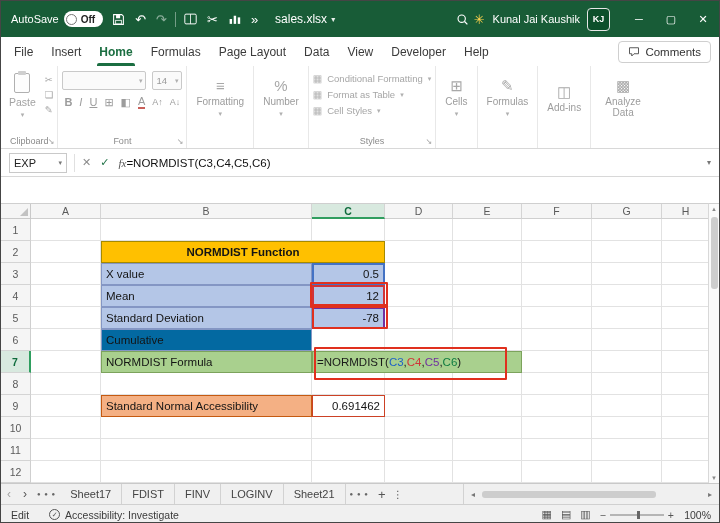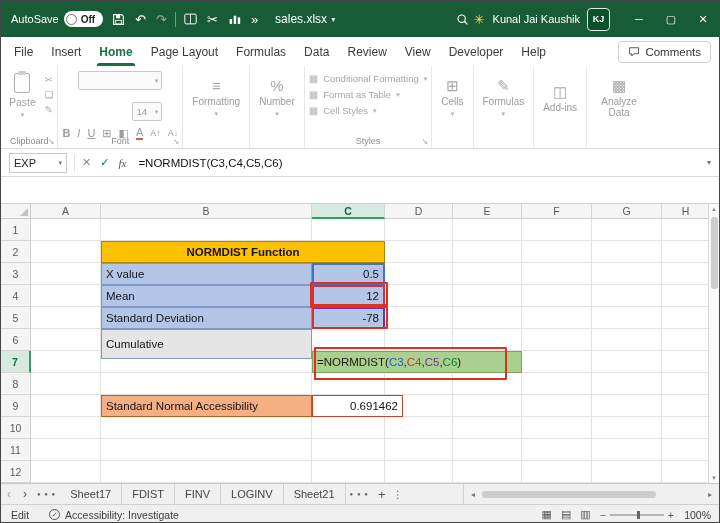--- a/index.html
+++ b/index.html
@@ -36,21 +36,21 @@
   
   .ribbon{position:absolute;top:65px;left:0;width:100%;height:83px;background:#fff;border-bottom:1px solid #d8d8d8;display:flex;}
   .rbg{position:relative;height:100%;border-right:1px solid #e8e8e8;display:flex;flex-direction:column;align-items:center;padding:5px 4px 14px;}
   .rbg-label{position:absolute;bottom:2px;left:0;right:0;text-align:center;font-size:9px;color:#8a8a8a;white-space:nowrap;}
   .launcher{position:absolute;bottom:2px;right:3px;font-size:8px;color:#a0a0a0;}
   .clip-row{display:flex;gap:5px;}
   .paste-btn{display:flex;flex-direction:column;align-items:center;gap:3px;font-size:10.5px;color:#a3a3a3;padding:2px 4px;}
   .paste-ic{width:16px;height:20px;border:1.5px solid #b0b0b0;border-radius:2px;position:relative;background:#fdfdfd;}
   .paste-ic::before{content:"";position:absolute;top:-3px;left:3px;right:3px;height:4px;background:#cfcfcf;border-radius:1px;}
   .clip-small{display:flex;flex-direction:column;gap:4px;font-size:9.5px;color:#a8a8a8;padding-top:3px;}
-  .font-row1{display:flex;gap:12px;align-items:flex-end;flex-direction:column;}
+  .font-row1{display:flex;gap:6px;align-items:flex-start;}
   .fsel{height:19px;border:1px solid #c9c9c9;border-radius:2px;background:#fafafa;display:flex;align-items:center;justify-content:space-between;padding:0 3px;color:#9a9a9a;font-size:9.5px;}
   .fname{width:84px;}
   .fsize{width:30px;}
   .fcaret{font-size:7px;color:#b0b0b0;}
   .font-row2{display:flex;gap:7px;align-items:center;margin-top:6px;font-size:11px;color:#9c9c9c;}
   .fbtn{display:flex;align-items:center;gap:1px;line-height:1;}
   .big-btn{display:flex;flex-direction:column;align-items:center;justify-content:center;gap:3px;height:54px;padding:0 5px;font-size:10px;color:#9c9c9c;text-align:center;}
   .big-ic{font-size:15px;color:#a8a8a8;line-height:1;}
   .styles-col{display:flex;flex-direction:column;gap:5px;align-items:flex-start;padding-top:2px;}
   .style-item{display:flex;align-items:center;gap:5px;font-size:9.5px;color:#a6a6a6;white-space:nowrap;}
@@ -58,21 +58,21 @@
 
   
   .fbar{position:absolute;top:148px;left:0;width:100%;height:28px;background:#fff;border-bottom:1px solid #d8d8d8;display:flex;align-items:center;}
   .namebox{width:58px;height:20px;border:1px solid #c9c9c9;margin-left:8px;display:flex;align-items:center;font-size:11px;color:#222;padding:0 4px;justify-content:space-between;background:#fff;}
   .nb-caret{font-size:7px;color:#777;}
   .fbar-sep{width:1px;height:18px;background:#e0e0e0;margin:0 7px;}
   .fbtns{display:flex;align-items:center;gap:9px;font-size:11px;}
   .fx-cancel{color:#8a8a8a;}
   .fx-enter{color:#1E7145;}
   .fx-fx{font-style:italic;color:#555;font-size:11px;font-family:"Liberation Serif",serif;}
-  .formula-text{margin-left:12px;font-size:11.5px;color:#111;}
+  .formula-text{margin-left:0;font-size:11.5px;color:#111;}
   .fbar-exp{margin-left:auto;margin-right:8px;color:#777;font-size:8px;}
 
   
   #grid{position:absolute;top:202px;left:0;width:709px;height:280px;border-top:1px solid #cfcfcf;background:#fff;overflow:hidden;}
   .gsel{position:absolute;background:#f5f5f5;border-right:1px solid #c9c9c9;border-bottom:1px solid #c9c9c9;}
   .gsel::after{content:"";position:absolute;right:2px;bottom:2px;border-style:solid;border-width:0 0 8px 8px;border-color:transparent transparent #c2c2c2 transparent;}
   .ghdr{position:absolute;background:#f5f5f5;border-right:1px solid #d4d4d4;border-bottom:1px solid #cfcfcf;display:flex;align-items:center;justify-content:center;font-size:10.5px;color:#5a5a5a;}
   .ghdr.sel{background:#D8E9DF;color:#0E6B3C;font-weight:bold;border-bottom:2px solid #2F9E5F;}
   .grhdr{position:absolute;background:#f5f5f5;border-right:1px solid #cfcfcf;border-bottom:1px solid #d4d4d4;display:flex;align-items:center;justify-content:center;font-size:10.5px;color:#5a5a5a;}
   .grhdr.sel{background:#D8E9DF;color:#0E6B3C;font-weight:bold;border-right:2px solid #2F9E5F;}
@@ -166,24 +166,23 @@
     <span class="win-btn">─</span>
     <span class="win-btn">▢</span>
     <span class="win-btn">✕</span>
   </div>
 
   <div class="menubar">
     <div class="menu-tabs">
         <div class="menu-tab">File</div>
         <div class="menu-tab">Insert</div>
         <div class="menu-tab active">Home</div>
+        <div class="menu-tab">Formulas</div>
         <div class="menu-tab">Page Layout</div>
-        <div class="menu-tab">Formulas</div>
         <div class="menu-tab">Data</div>
-        <div class="menu-tab">Review</div>
         <div class="menu-tab">View</div>
         <div class="menu-tab">Developer</div>
         <div class="menu-tab">Help</div>
       </div>
     <div class="menu-right">
       <span class="comments-btn">
         <svg width="12" height="11" viewBox="0 0 16 14">
             <path d="M2 2h12v8H8l-3 3v-3H2z" fill="none" stroke="#555" stroke-width="1.3"></path>
           </svg>
         <span>Comments</span>
@@ -437,34 +436,35 @@
       <div class="gcell" style="left: 521px; top: 257px; width: 70px; height: 22px;"></div>
       <div class="gcell" style="left: 591px; top: 257px; width: 70px; height: 22px;"></div>
       <div class="gcell" style="left: 661px; top: 257px; width: 48px; height: 22px;"></div>
       <div class="gdata" style="left: 100px; top: 37px; width: 284px; height: 22px; background: rgb(255, 192, 0); border: 1px solid rgb(165, 138, 0); font-weight: bold; justify-content: center;">NORMDIST Function</div>
       <div class="gdata" style="left: 100px; top: 59px; width: 211px; height: 22px; background: rgb(180, 198, 231); border: 1px solid rgb(132, 150, 196); justify-content: flex-start;">X value</div>
       <div class="gdata" style="left: 311px; top: 59px; width: 73px; height: 22px; background: rgb(180, 198, 231); border: 2px solid rgb(68, 114, 196); justify-content: flex-end;">0.5</div>
       <div class="gdata" style="left: 100px; top: 81px; width: 211px; height: 22px; background: rgb(180, 198, 231); border: 1px solid rgb(132, 150, 196); justify-content: flex-start;">Mean</div>
       <div class="gdata" style="left: 311px; top: 81px; width: 73px; height: 22px; background: rgb(180, 198, 231); border: 2px solid rgb(209, 52, 56); justify-content: flex-end;">12</div>
       <div class="gdata" style="left: 100px; top: 103px; width: 211px; height: 22px; background: rgb(180, 198, 231); border: 1px solid rgb(132, 150, 196); justify-content: flex-start;">Standard Deviation</div>
       <div class="gdata" style="left: 311px; top: 103px; width: 73px; height: 22px; background: rgb(180, 198, 231); border: 2px solid rgb(112, 48, 160); justify-content: flex-end;">-78</div>
-      <div class="gdata" style="left: 100px; top: 125px; width: 211px; height: 30px; background: #e5e5e5; border: 1px solid rgb(132, 150, 196); justify-content: flex-start;">Cumulative</div>
+      <div class="gdata" style="left: 100px; top: 125px; width: 211px; height: 22px; background: #0369a1; border: 1px solid rgb(132, 150, 196); justify-content: flex-start;">Cumulative</div>
+      <div class="gdata" style="left: 100px; top: 147px; width: 211px; height: 22px; background: rgb(169, 208, 142); border: 1px solid rgb(124, 163, 92); justify-content: flex-start;">NORMDIST Formula</div>
       <div class="gdata" style="left: 311px; top: 147px; width: 210px; height: 22px; background: rgb(169, 208, 142); border: 1px solid rgb(124, 163, 92); justify-content: flex-start;">
         <span style="color: rgb(26, 26, 26);">=NORMDIST(</span>
         <span style="color: rgb(31, 97, 199);">C3</span>
         <span style="color: rgb(26, 26, 26);">,</span>
         <span style="color: rgb(209, 52, 56);">C4</span>
         <span style="color: rgb(26, 26, 26);">,</span>
         <span style="color: rgb(112, 48, 160);">C5</span>
         <span style="color: rgb(26, 26, 26);">,</span>
         <span style="color: rgb(16, 124, 65);">C6</span>
         <span style="color: rgb(26, 26, 26);">)</span>
       </div>
       <div class="gdata" style="left: 100px; top: 191px; width: 211px; height: 22px; background: rgb(244, 176, 132); border: 1px solid rgb(197, 90, 17); justify-content: flex-start;">Standard Normal Accessibility</div>
-      <div class="gdata" style="left: 311px; top: 191px; width: 91px; height: 22px; background: rgb(255, 255, 255); border: 1px solid rgb(204, 65, 37); justify-content: flex-end;">0.691462</div>
+      <div class="gdata" style="left: 311px; top: 191px; width: 73px; height: 22px; background: rgb(255, 255, 255); border: 1px solid rgb(204, 65, 37); justify-content: flex-end;">0.691462</div>
     </div>
 
   <div class="vscroll">
     <span class="varrow">▲</span>
     <span class="vthumb"></span>
     <span class="varrow bottom">▼</span>
   </div>
 
   <div class="tabbar">
     <span class="tnav dim">‹</span>

